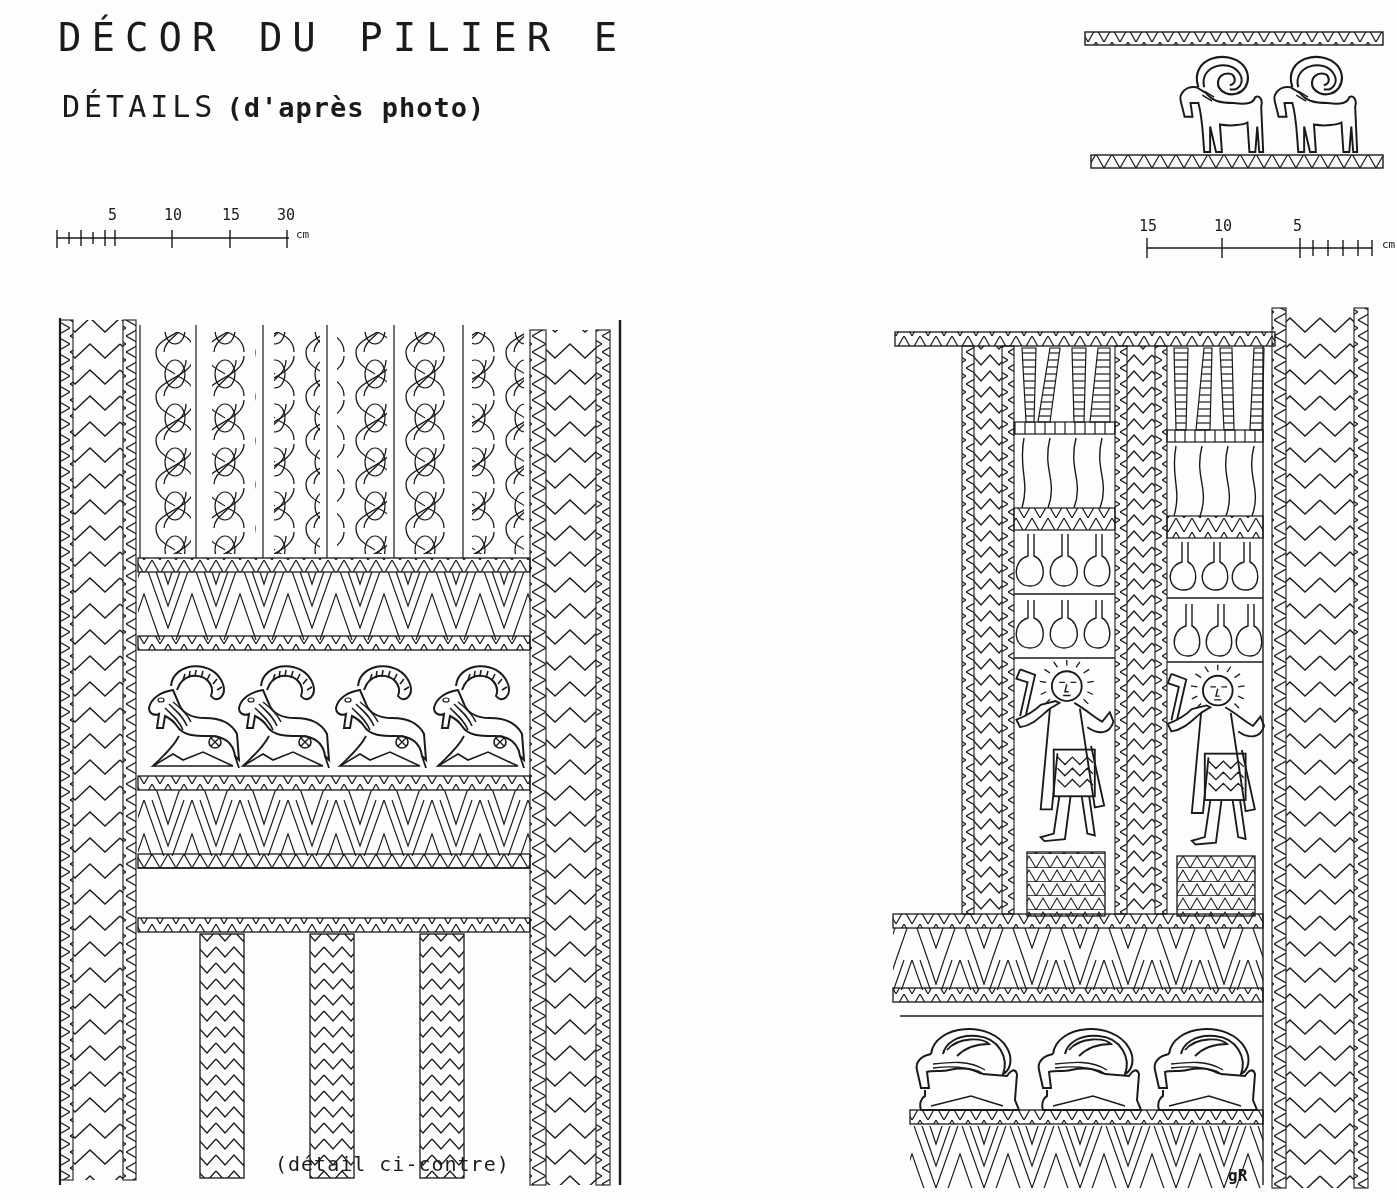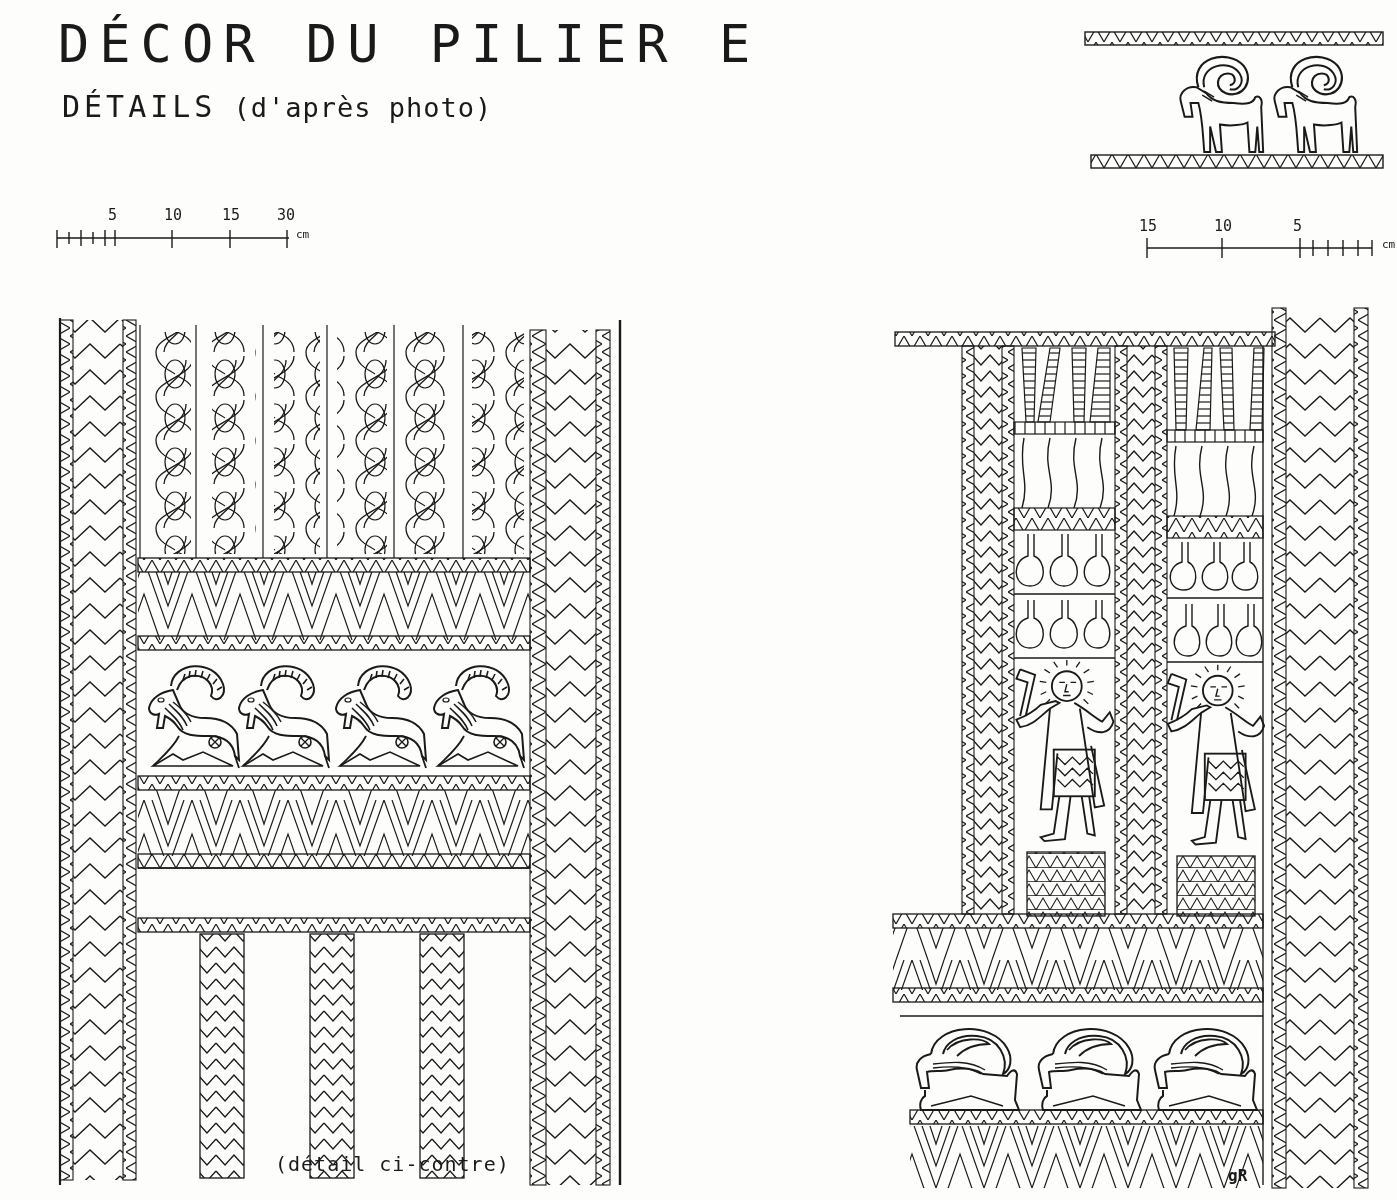--- a/index.html
+++ b/index.html
@@ -1,19 +1,19 @@
 <!DOCTYPE html>
 <html><head>
 <meta charset="utf-8">
 <style>
   html,body{margin:0;padding:0;background:#fdfdfc;}
   body{width:1397px;height:1200px;position:relative;overflow:hidden;font-family:"DejaVu Sans Mono","Liberation Mono",monospace;color:#1a1a1a;}
-  .title{position:absolute;left:58px;top:18px;font-size:52px;letter-spacing:10px;font-weight:normal;line-height:1;}
+  .title{position:absolute;left:58px;top:18px;font-size:39px;letter-spacing:10px;font-weight:normal;line-height:1;}
   .subtitle{position:absolute;left:62px;top:92px;font-size:30px;letter-spacing:4px;line-height:1;}
-  .subtitle .paren{letter-spacing:1px;font-size:27px;margin-left:17px;}
+  .subtitle .paren{letter-spacing:1px;font-size:27px;margin-left:10px;font-weight:bold;}
   .scale{position:absolute;font-size:15px;}
   .caption{position:absolute;left:275px;top:1152px;font-size:20px;letter-spacing:1px;}
   .signature{position:absolute;left:1228px;top:1166px;font-size:16px;font-weight:bold;}
   svg{position:absolute;left:0;top:0;}
 </style>
 </head>
 <body>
 
 <div class="title">DÉCOR DU PILIER E</div>
 <div class="subtitle">

